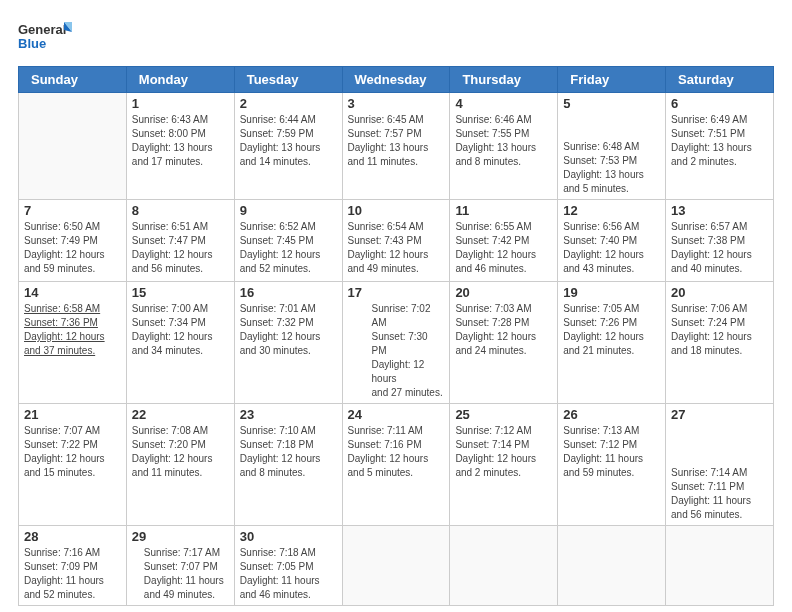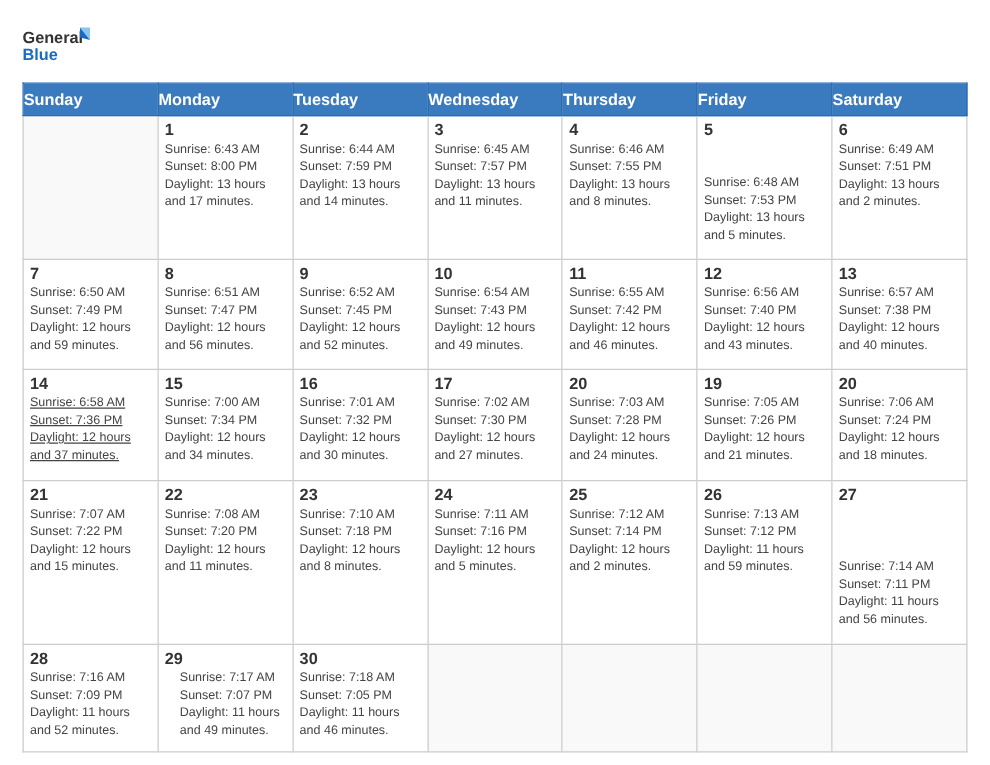--- a/index.html
+++ b/index.html
@@ -46,21 +46,21 @@
       border: 1px solid #ccc;
       border-collapse: collapse;
       width: 100%;
       table-layout: fixed;
     }
     .calendar th {
       background: #3a7abf;
       color: #fff;
       font-size: 13px;
       font-weight: bold;
-      padding: 5px 0;
+      padding: 5px 12px;
       text-align: left;
       border: 1px solid #2a6aaf;
     }
     .calendar td {
       border: 1px solid #ccc;
       vertical-align: top;
       padding: 3px 5px;
       font-size: 10.5px;
       color: #333;
       height: 82px;
@@ -229,21 +229,21 @@
           </td>
           <td>
             <span class="day-number">16</span>
             <div class="day-info" style="white-space: pre-line;">Sunrise: 7:01 AM
 Sunset: 7:32 PM
 Daylight: 12 hours
 and 30 minutes.</div>
           </td>
           <td>
             <span class="day-number">17</span>
-            <div class="day-info" style="white-space: pre-line;">Sunrise: 7:02 AM
+            <div class="day-info" style="white-space: pre-line; margin-left: 24px;">Sunrise: 7:02 AM
 Sunset: 7:30 PM
 Daylight: 12 hours
 and 27 minutes.</div>
           </td>
           <td>
             <span class="day-number">20</span>
             <div class="day-info" style="white-space: pre-line;">Sunrise: 7:03 AM
 Sunset: 7:28 PM
 Daylight: 12 hours
 and 24 minutes.</div>

